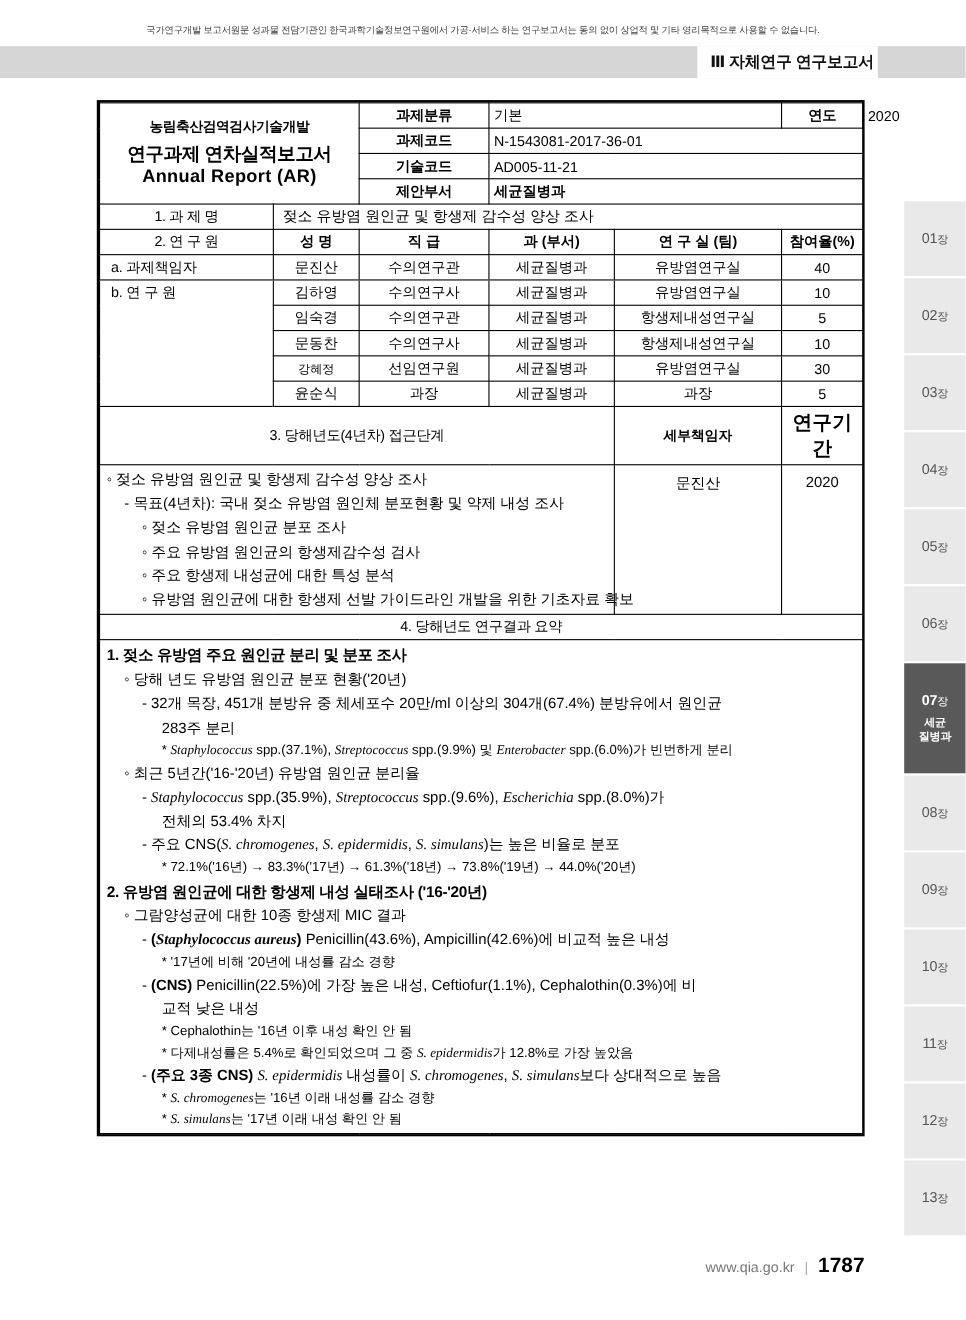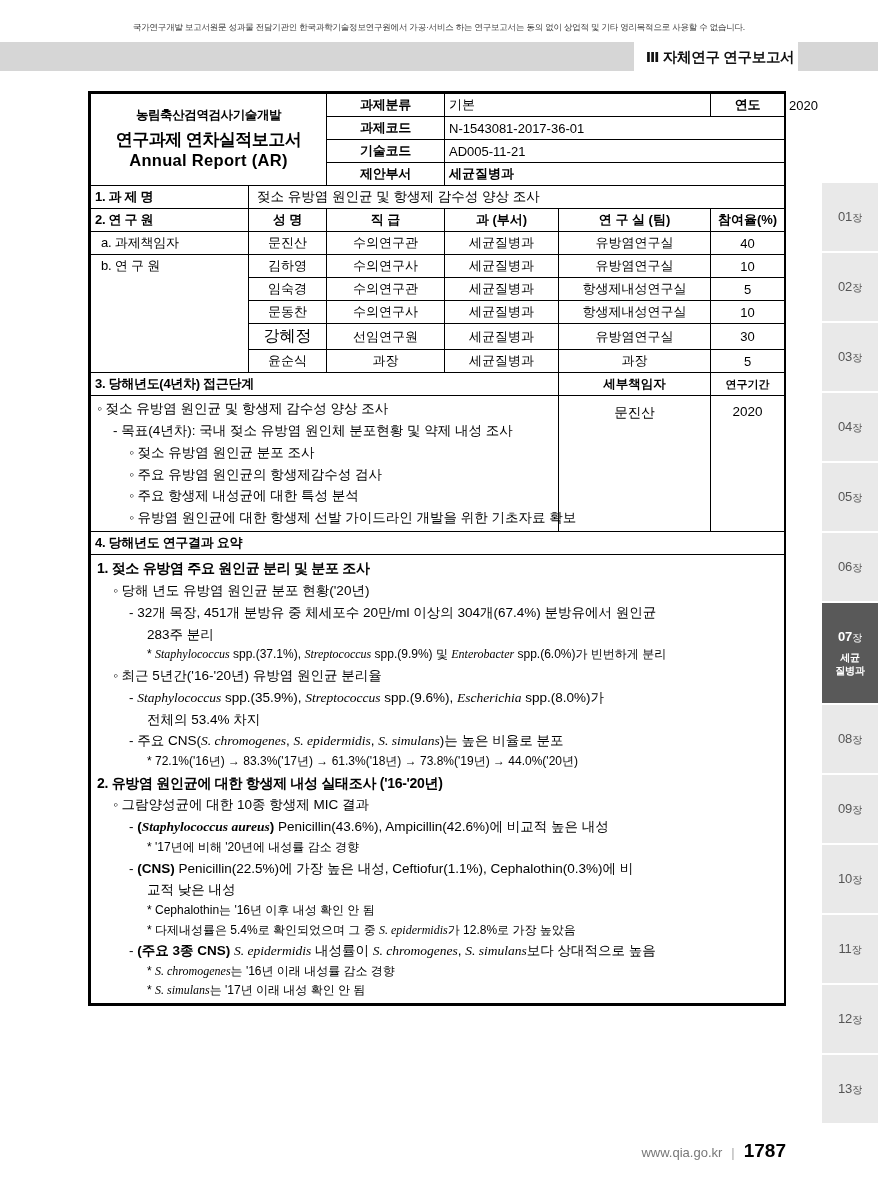--- a/index.html
+++ b/index.html
@@ -145,24 +145,25 @@
   .valcell { text-align: left; font-size: 14px; }
 
   
   .rowlabel { font-size: 13px; letter-spacing: -0.2px; }
   .colhead { font-weight: bold; font-size: 13.5px; text-align: center; }
   .nb-bot { border-bottom: none !important; }
   .dashed-bot { border-bottom: 1px dotted #000 !important; }
 
   
   .sect {
-    font-weight: bold;
+    font-weight: normal;
     font-size: 13.5px;
     letter-spacing: -0.3px;
     padding: 4px 6px;
+    text-align: center;
   }
 
   
   .body-cell { padding: 6px 8px 8px 8px; }
   .ln { font-size: 13.5px; line-height: 1.62; color: #000; white-space: nowrap; }
   .i1 { padding-left: 2px; }
   .i2 { padding-left: 18px; }
   .i3 { padding-left: 34px; }
   .i4 { padding-left: 52px; }
   .small { font-size: 12px; }
@@ -315,40 +316,40 @@
             <td class="c" style="font-size: 13px;">5</td>
           </tr>
           <tr>
             <td class="c" style="font-size: 13px;">문동찬</td>
             <td class="c" style="font-size: 13px;">수의연구사</td>
             <td class="c" style="font-size: 13px;">세균질병과</td>
             <td class="c" style="font-size: 13px;">항생제내성연구실</td>
             <td class="c" style="font-size: 13px;">10</td>
           </tr>
           <tr>
-            <td class="c" style="font-size: 16px;">강혜정</td>
+            <td class="c" style="font-size: 11px;">강혜정</td>
             <td class="c" style="font-size: 13px;">선임연구원</td>
             <td class="c" style="font-size: 13px;">세균질병과</td>
             <td class="c" style="font-size: 13px;">유방염연구실</td>
             <td class="c" style="font-size: 13px;">30</td>
           </tr>
           <tr>
             <td class="c" style="font-size: 13px; margin-left: 44px;">윤순식</td>
             <td class="c" style="font-size: 13px;">과장</td>
             <td class="c" style="font-size: 13px;">세균질병과</td>
             <td class="c" style="font-size: 13px;">과장</td>
             <td class="c" style="font-size: 13px;">5</td>
           </tr>
         </tbody>
 
       <tbody>
           <tr>
         <td class="sect" colspan="4">3. 당해년도(4년차) 접근단계</td>
         <td class="colhead" style="font-size:12.5px">세부책임자</td>
-        <td class="colhead" style="font-size:11px">연구기간</td>
+        <td class="colhead" style="font-size:18px">연구기간</td>
       </tr>
       <tr>
         <td class="body-cell" colspan="4" id="approach-body">
               <div class="ln i1"><span>◦ </span>젖소 유방염 원인균 및 항생제 감수성 양상 조사</div>
               <div class="ln i2"><span>- </span>목표(4년차): 국내 젖소 유방염 원인체 분포현황 및 약제 내성 조사</div>
               <div class="ln i3"><span>◦ </span>젖소 유방염 원인균 분포 조사</div>
               <div class="ln i3"><span>◦ </span>주요 유방염 원인균의 항생제감수성 검사</div>
               <div class="ln i3"><span>◦ </span>주요 항생제 내성균에 대한 특성 분석</div>
               <div class="ln i3"><span>◦ </span>유방염 원인균에 대한 항생제 선발 가이드라인 개발을 위한 기초자료 확보</div>
             </td>

